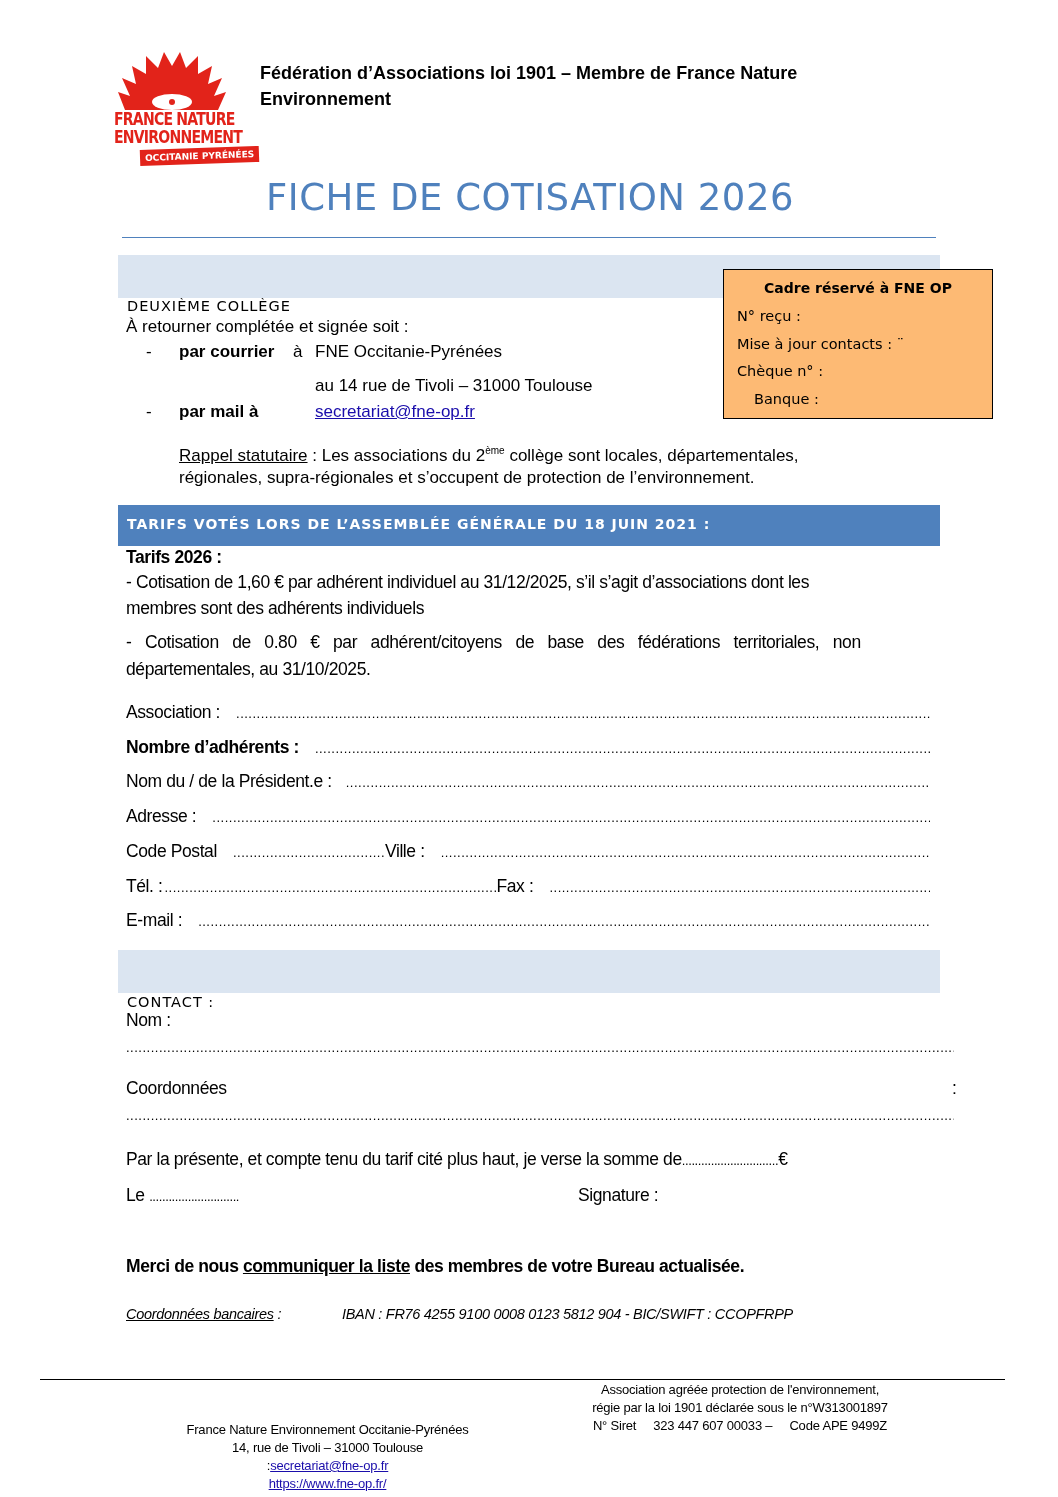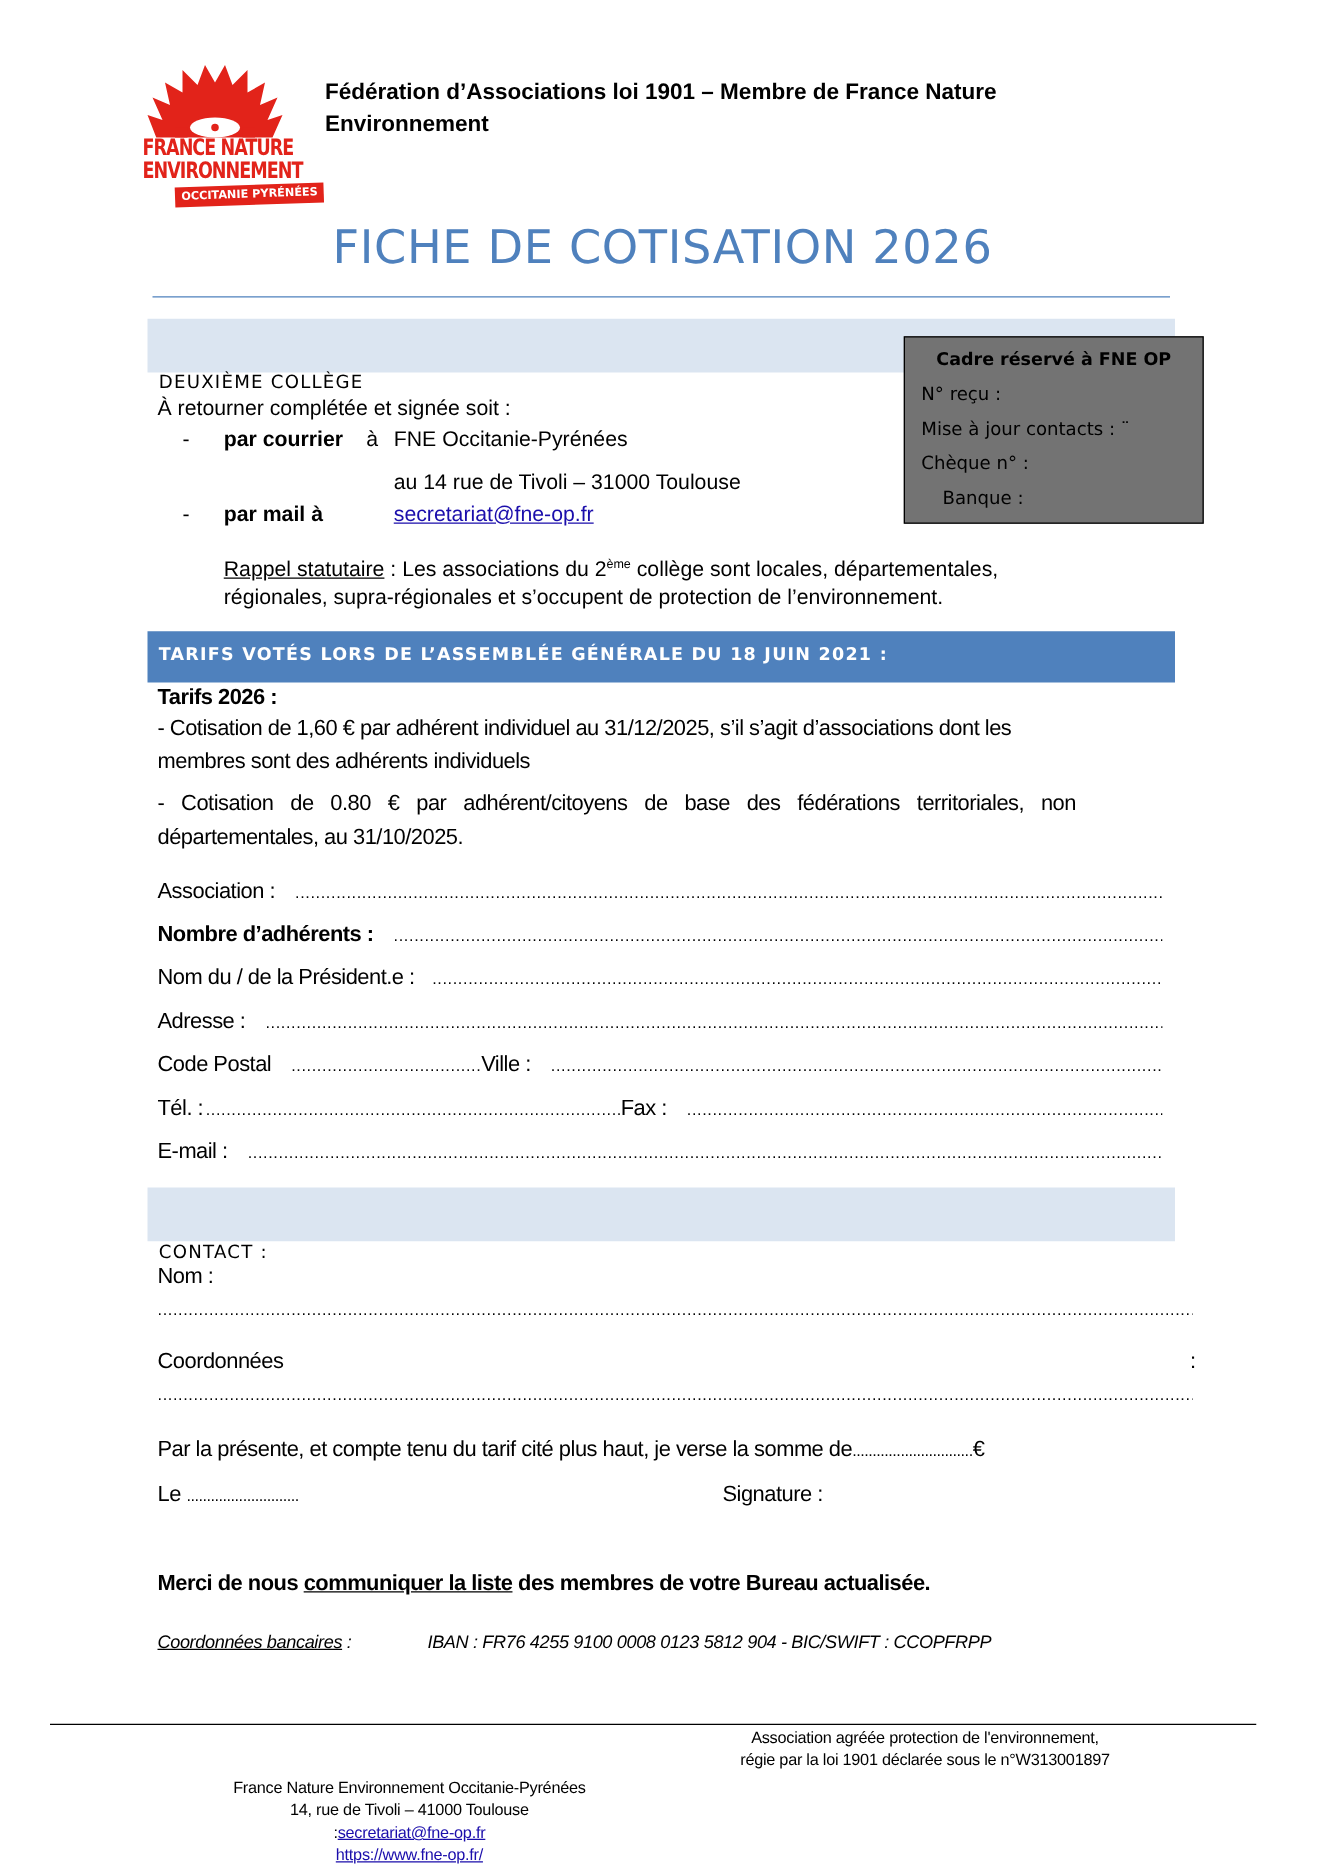--- a/index.html
+++ b/index.html
@@ -19,21 +19,21 @@
   #title { left: 110px; top: 176px; width: 840px; text-align: center; font-family: "DejaVu Sans", sans-serif; font-size: 37px; color: #4f81bd; letter-spacing: 0.5px; }
   #title-rule { left: 122px; top: 237px; width: 814px; height: 0; border-top: 1.5px solid #4f81bd; }
 
   .band-light { background: #dbe5f1; }
   .band-dark { background: #4f81bd; color: #fff; }
   .band-text { font-family: "DejaVu Sans", sans-serif; font-size: 14.5px; letter-spacing: 1px; margin-top: 32px; }
 
   #college-band { left: 118px; top: 255px; width: 822px; height: 43px; }
   #college-band span { position: absolute; left: 9px; top: 11px; }
 
-  #fne-box { left: 723px; top: 269px; width: 240px; height: 150px; border: 1.5px solid #000; background: #737373; box-sizing: border-box; font-family: "DejaVu Sans", sans-serif; font-size: 14.5px; }
+  #fne-box { left: 723px; top: 269px; width: 270px; height: 150px; border: 1.5px solid #000; background: #fdba74; box-sizing: border-box; font-family: "DejaVu Sans", sans-serif; font-size: 14.5px; }
   #fne-box .box-title { position: absolute; left: 0; width: 100%; top: 10px; text-align: center; font-weight: bold; font-size: 14px; }
   #fne-box .box-line { position: absolute; left: 13px; }
 
   .body-text { font-size: 17px; line-height: 22px; white-space: nowrap; }
   a, .link { color: #1a0dab; text-decoration: underline; }
   .u { text-decoration: underline; }
   sup { font-size: 10px; line-height: 0; text-align: right; }
 
   #tarifs-band { left: 118px; top: 505px; width: 822px; height: 41px; }
   #tarifs-band span { position: absolute; left: 9px; top: 11px; font-weight: bold; font-size: 14px; letter-spacing: 1px; }
@@ -174,20 +174,21 @@
 </div>
 
 <div class="abs" style="left:126px; top:1306px; font-style:italic; font-size:14.5px; letter-spacing:-0.3px; white-space:nowrap;">
   <span class="u">Coordonnées bancaires</span><span> :</span>
 </div>
 <div class="abs" style="left:342px; top:1306px; font-style:italic; font-size:14.5px; letter-spacing:-0.3px; white-space:nowrap;">IBAN : FR76 4255 9100 0008 0123 5812 904 - BIC/SWIFT : CCOPFRPP</div>
 
 <div id="footer-rule" class="abs"></div>
 <div class="abs footer" style="left:140px; top:1381px; width:375px;margin-top:40px;">
   <div>France Nature Environnement Occitanie-Pyrénées</div>
-  <div>14, rue de Tivoli – 41000 Toulouse</div>
+  <div>14, rue de Tivoli – 31000 Toulouse</div>
   <div><span>:</span><a class="link">secretariat@fne-op.fr</a></div>
   <div><a class="link">https://www.fne-op.fr/</a></div>
 </div>
 <div class="abs footer" style="left:540px; top:1381px; width:400px;">
   <div>Association agréée protection de l'environnement,</div>
   <div>régie par la loi 1901 déclarée sous le n°W313001897</div>
+  <div style="white-space:pre;">N° Siret     323 447 607 00033 –     Code APE 9499Z</div>
 </div>
 
 </body></html>

